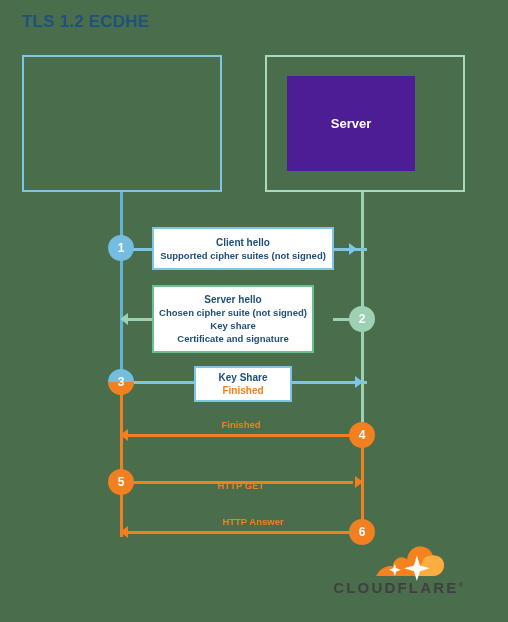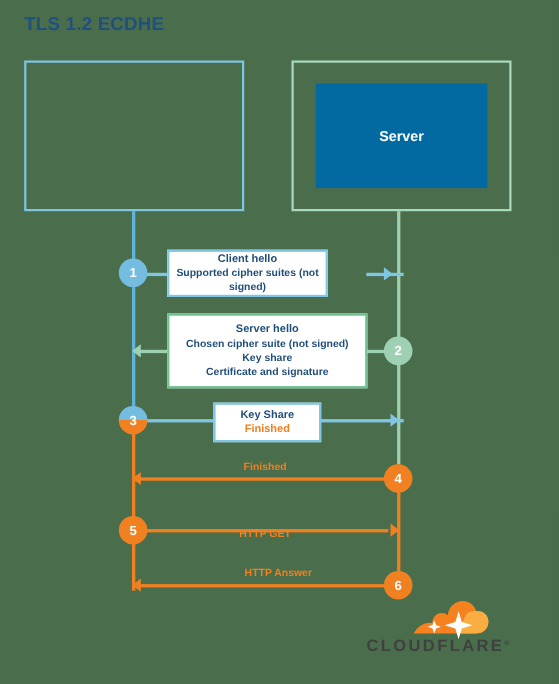--- a/index.html
+++ b/index.html
@@ -18,21 +18,21 @@
     color:#1f5080;font-weight:700;
   }
 
   
   .node-frame{position:absolute;box-sizing:border-box;}
   .node-frame.client{left:22px;top:55px;width:200px;height:137px;border:2px solid #7ec6e4;}
   .node-frame.server{left:265px;top:55px;width:200px;height:137px;border:2px solid #a9d9bf;}
   .node-fill{position:absolute;display:flex;align-items:center;justify-content:center;
     color:#fff;font-weight:bold;font-size:13px;}
   .node-fill.client{left:44px;top:76px;width:156px;height:95px;background:#2ba1cc;}
-  .node-fill.server{left:287px;top:76px;width:156px;height:95px;background:#0369a1;}
+  .node-fill.server{left:287px;top:76px;width:128px;height:95px;background:#4c1d95;}
 
   
   .lifeline{position:absolute;width:3px;}
   .lifeline.client-blue{left:120px;top:192px;height:190px;background:#5fb4d8;}
   .lifeline.client-orange{left:120px;top:382px;height:155px;background:#f08020;}
   .lifeline.server-green{left:361px;top:192px;height:230px;background:#9ed0b4;}
   .lifeline.server-orange{left:361px;top:422px;height:110px;background:#f08020;}
 
   
   .circle{position:absolute;width:26px;height:26px;border-radius:50%;
@@ -88,32 +88,32 @@
   </div>
 
   <div class="lifeline client-blue"></div>
   <div class="lifeline client-orange"></div>
   <div class="lifeline server-green"></div>
   <div class="lifeline server-orange"></div>
 
   <div class="hline blue" style="left:121px;top:248px;width:36px;"></div>
   <div class="hline blue" style="left:333px;top:248px;width:34px;"></div>
   <div class="arrow right blue" style="left:349px;top:243px;"></div>
-  <div class="msgbox blue" style="left:152px;top:227px;width:146px;height:43px;">
+  <div class="msgbox blue" style="left:152px;top:227px;width:182px;height:43px;">
     <div class="hl">Client hello</div>
     <div class="sub">Supported cipher suites (not signed)</div>
   </div>
   <div class="circle c-blue" style="left:108px;top:235px;">
     <span>1</span>
   </div>
 
   <div class="hline green" style="left:127px;top:318px;width:30px;"></div>
   <div class="hline green" style="left:333px;top:318px;width:22px;"></div>
   <div class="arrow left green" style="left:120px;top:313px;"></div>
-  <div class="msgbox green" style="left:152px;top:285px;width:182px;height:68px;">
+  <div class="msgbox green" style="left:152px;top:285px;width:162px;height:68px;">
     <div class="hl">Server hello</div>
     <div class="sub">Chosen cipher suite (not signed)</div>
     <div class="sub">Key share</div>
     <div class="sub">Certificate and signature</div>
   </div>
   <div class="circle c-green" style="left:349px;top:306px;">
     <span>2</span>
   </div>
 
   <div class="hline blue" style="left:121px;top:381px;width:73px;"></div>

